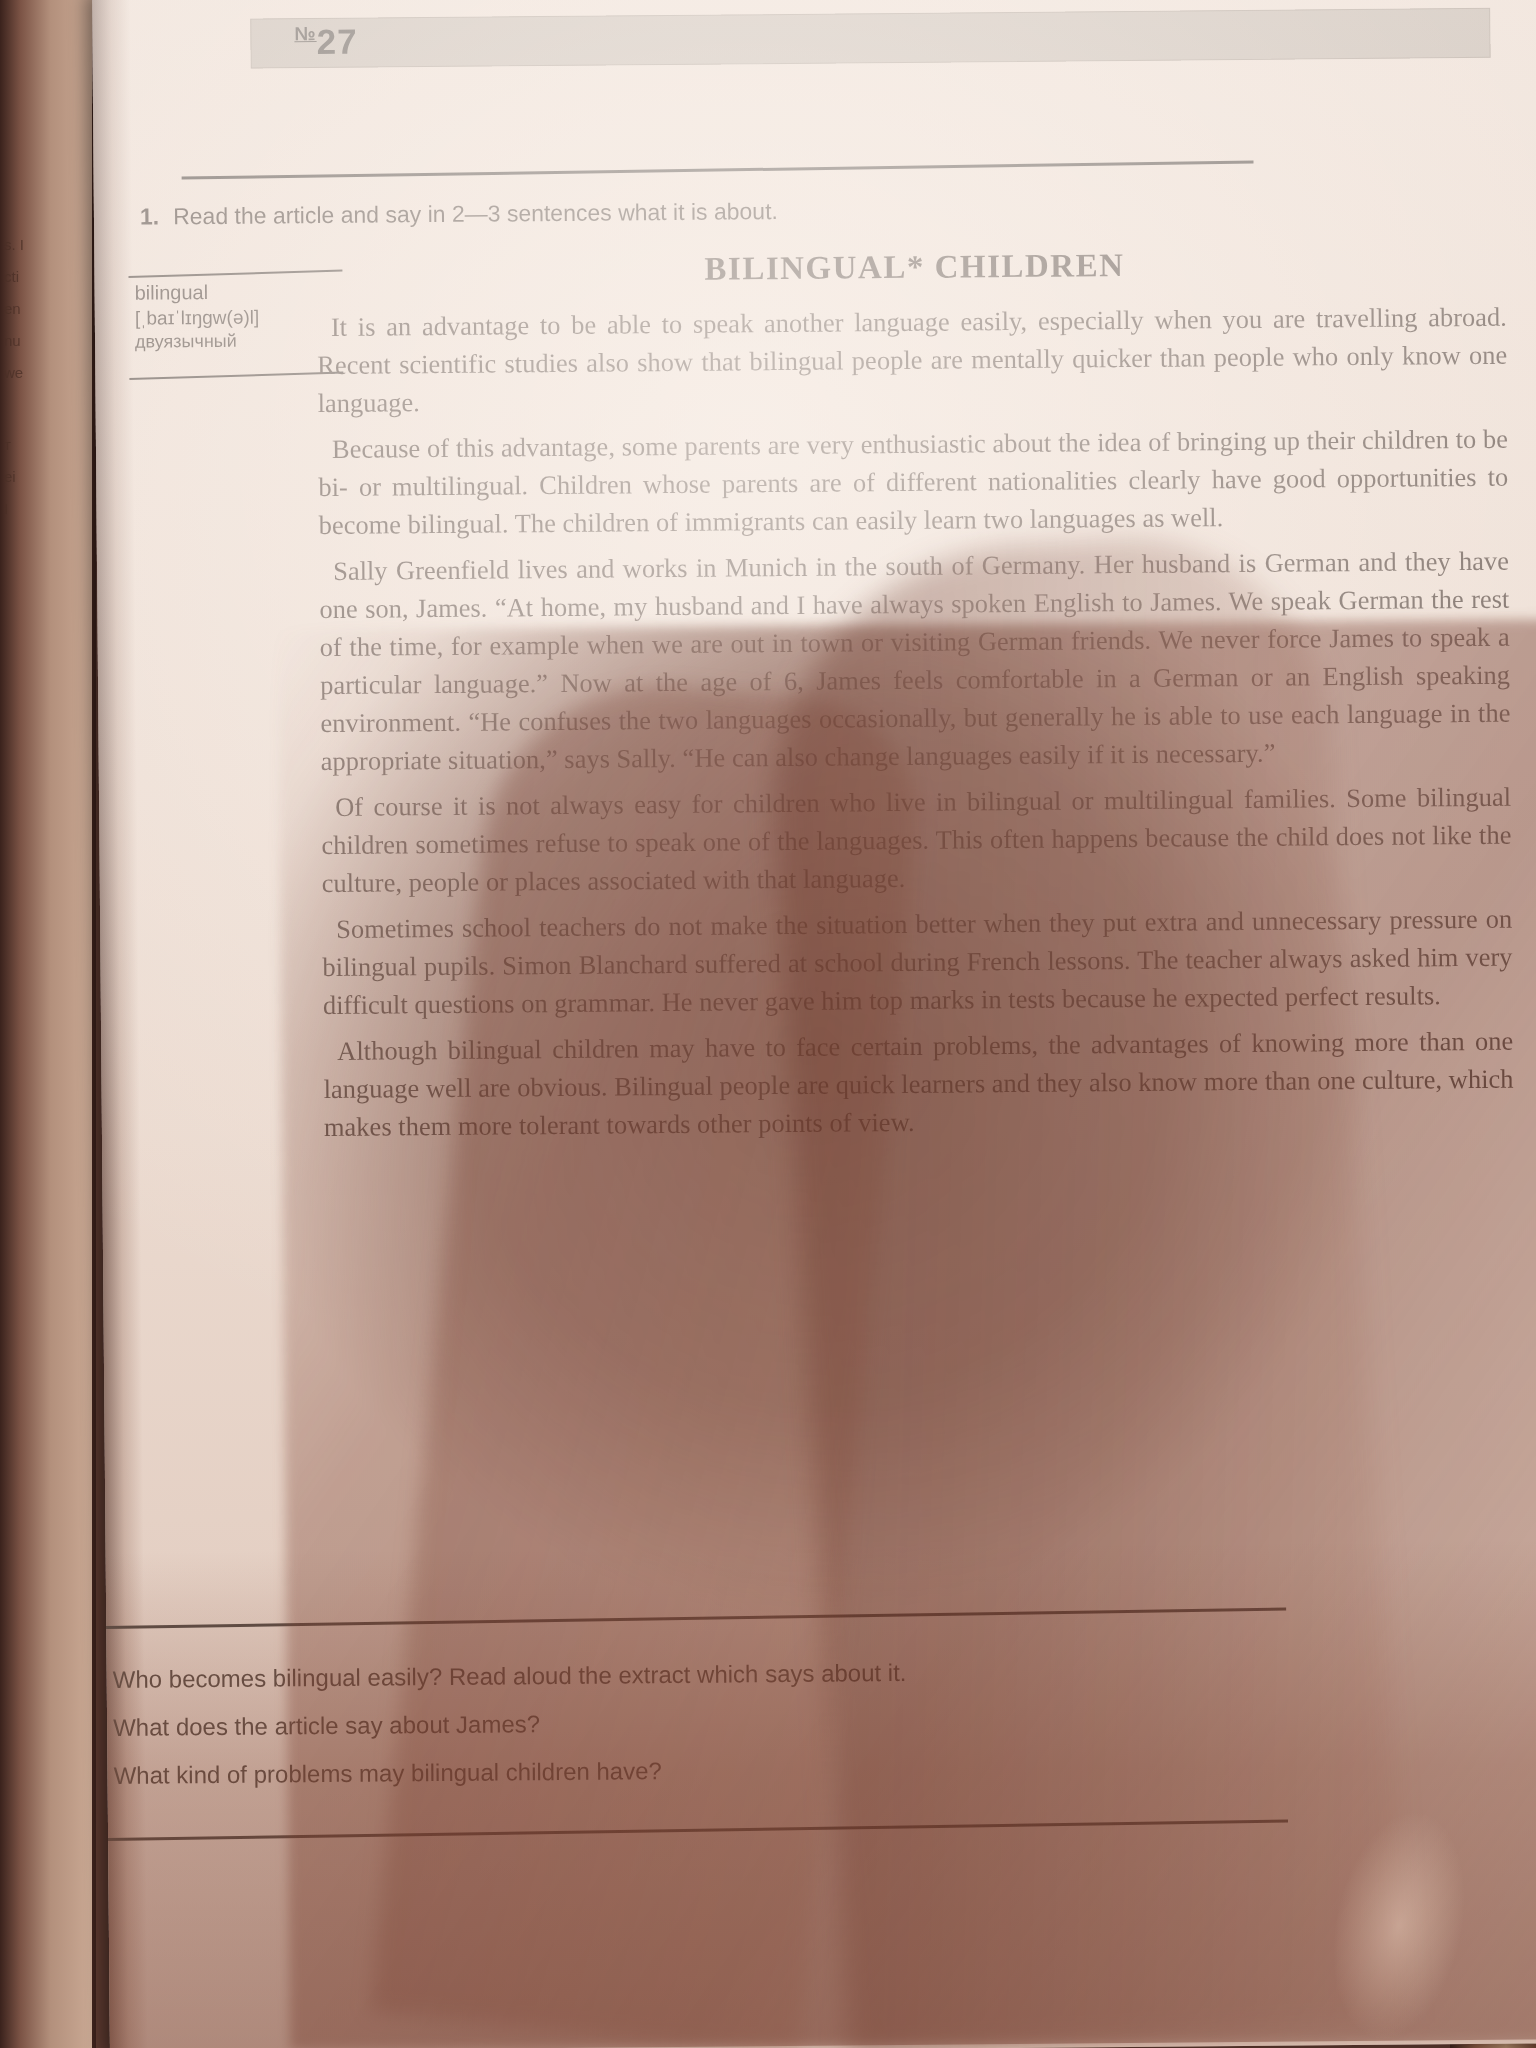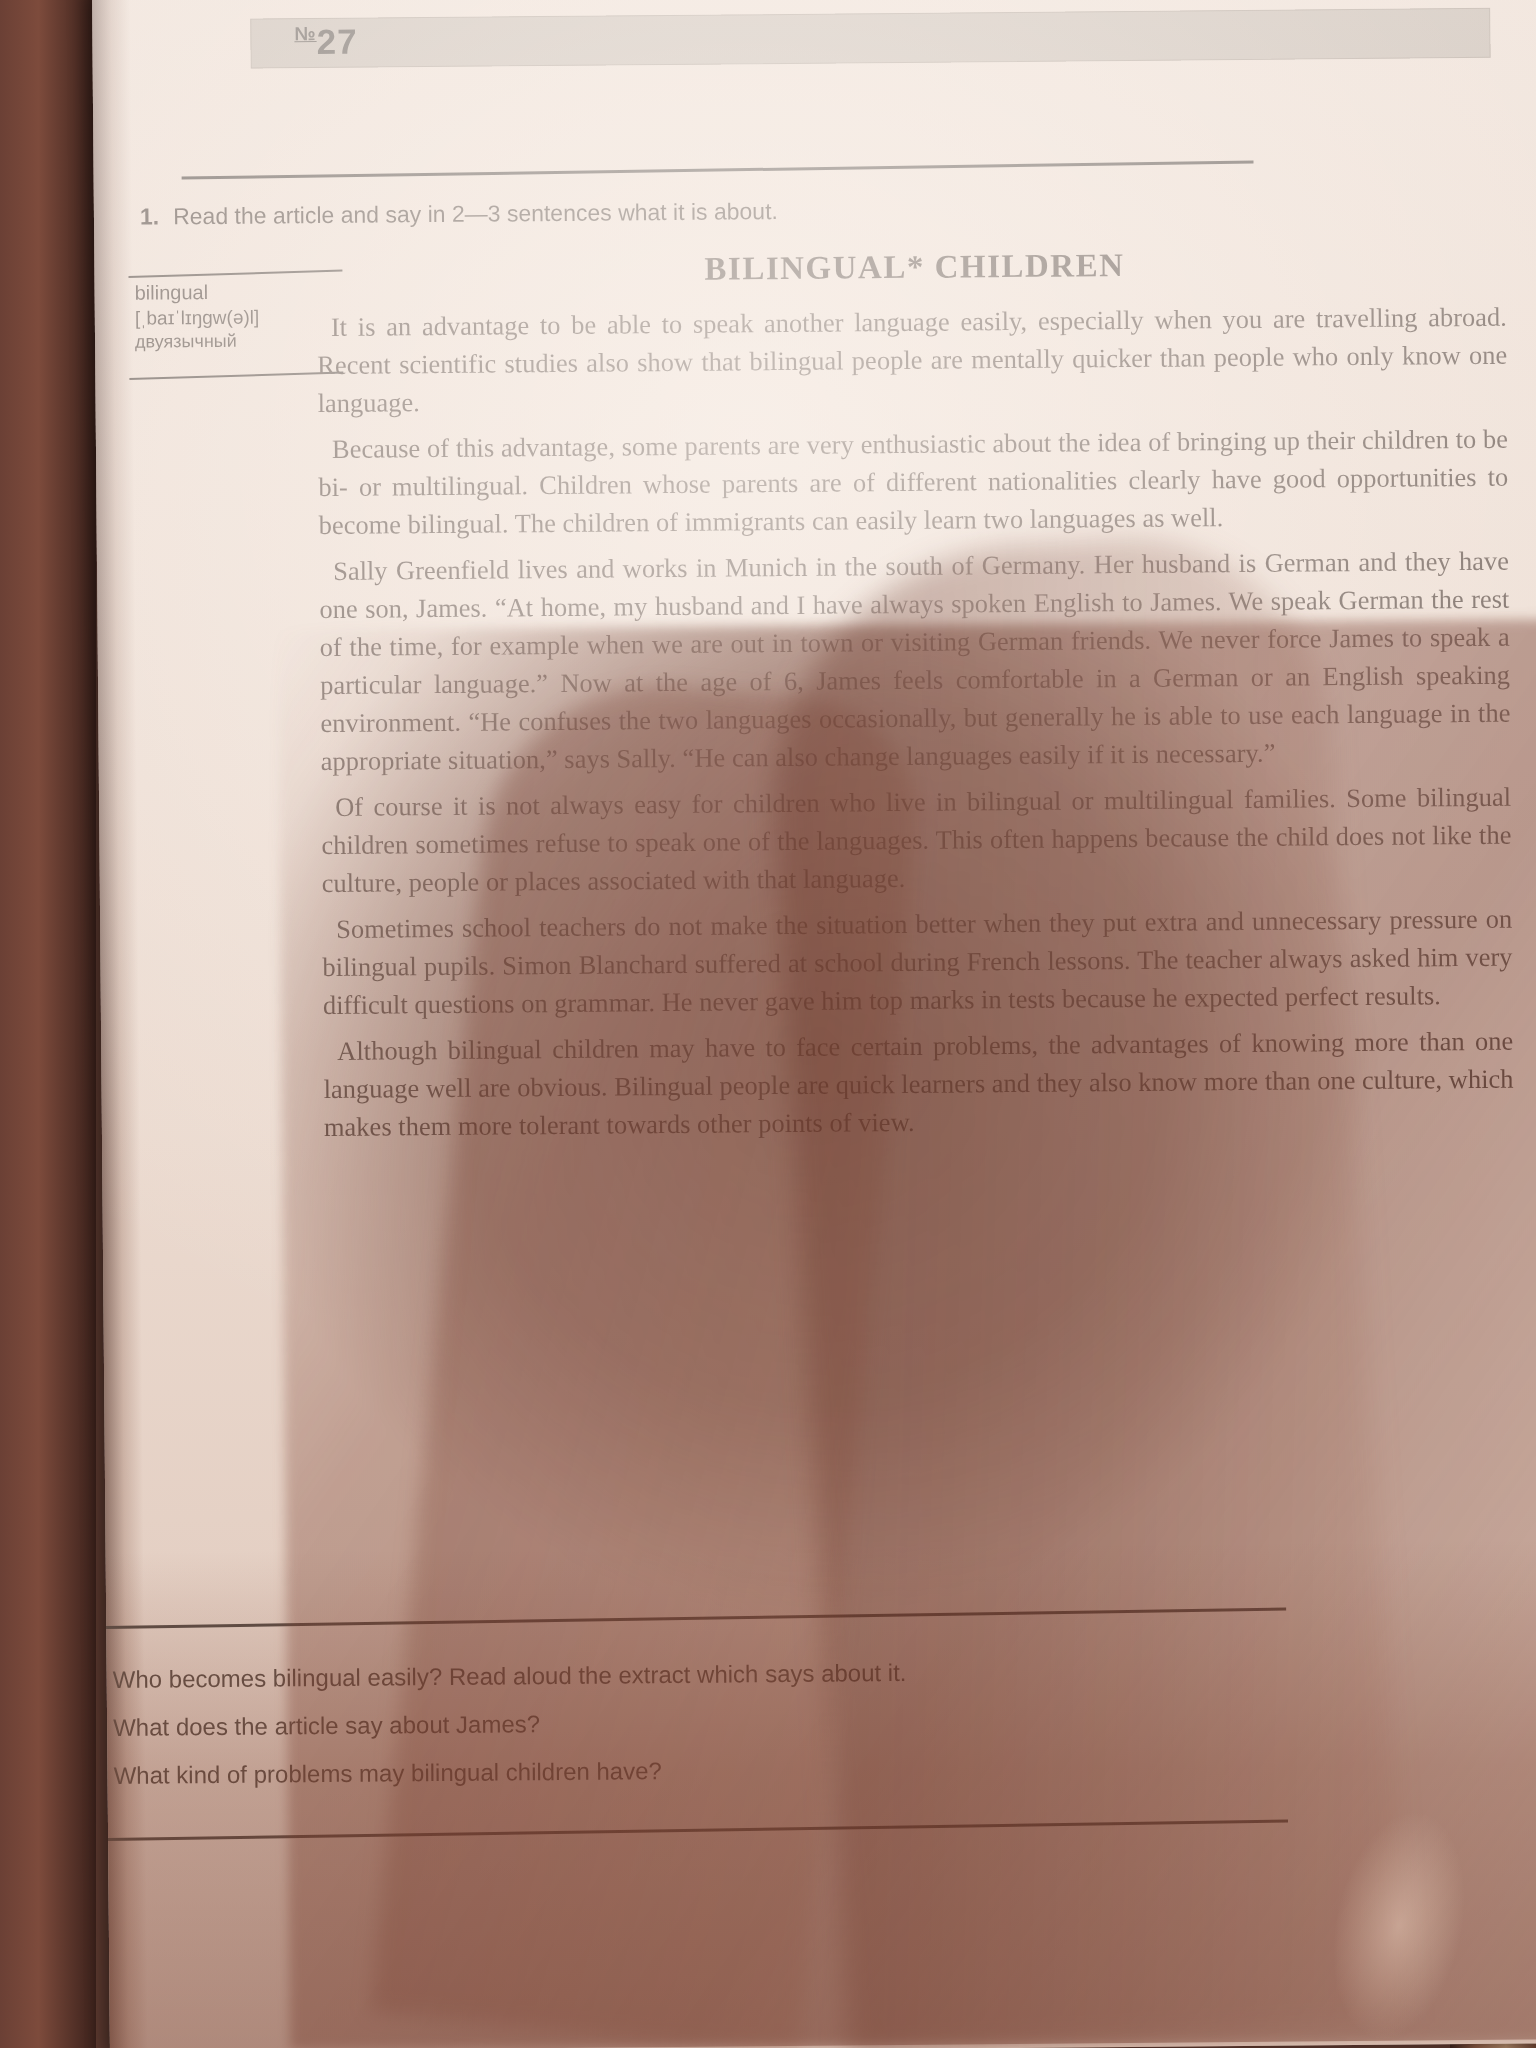--- a/index.html
+++ b/index.html
@@ -248,20 +248,30 @@
 </head>
 <body>
 
 <div id="scene">
 
   <div class="desk-left"></div>
   <div class="desk-right">
     <div class="right-book"></div>
   </div>
 
+  <div class="left-page">
+    <div class="left-page-text" style="top:230px">s. I</div>
+    <div class="left-page-text" style="top:262px">cti</div>
+    <div class="left-page-text" style="top:294px">en</div>
+    <div class="left-page-text" style="top:326px">nu</div>
+    <div class="left-page-text" style="top:358px">we</div>
+    <div class="left-page-text" style="top:430px">т</div>
+    <div class="left-page-text" style="top:462px">ei</div>
+    <div class="left-page-text" style="top:494px">I</div>
+  </div>
 
   <div id="page">
 
     <div class="gutter"></div>
 
     <div class="header-band">
       <div class="num">
         <sup>№</sup><span>27</span>
       </div>
     </div>

